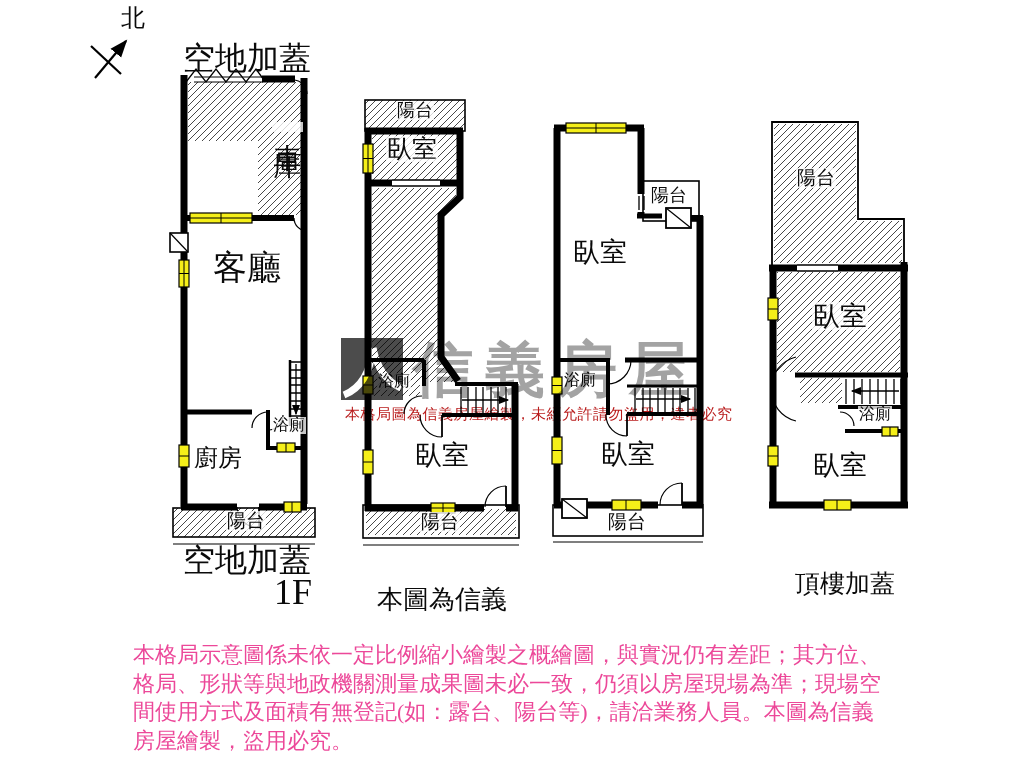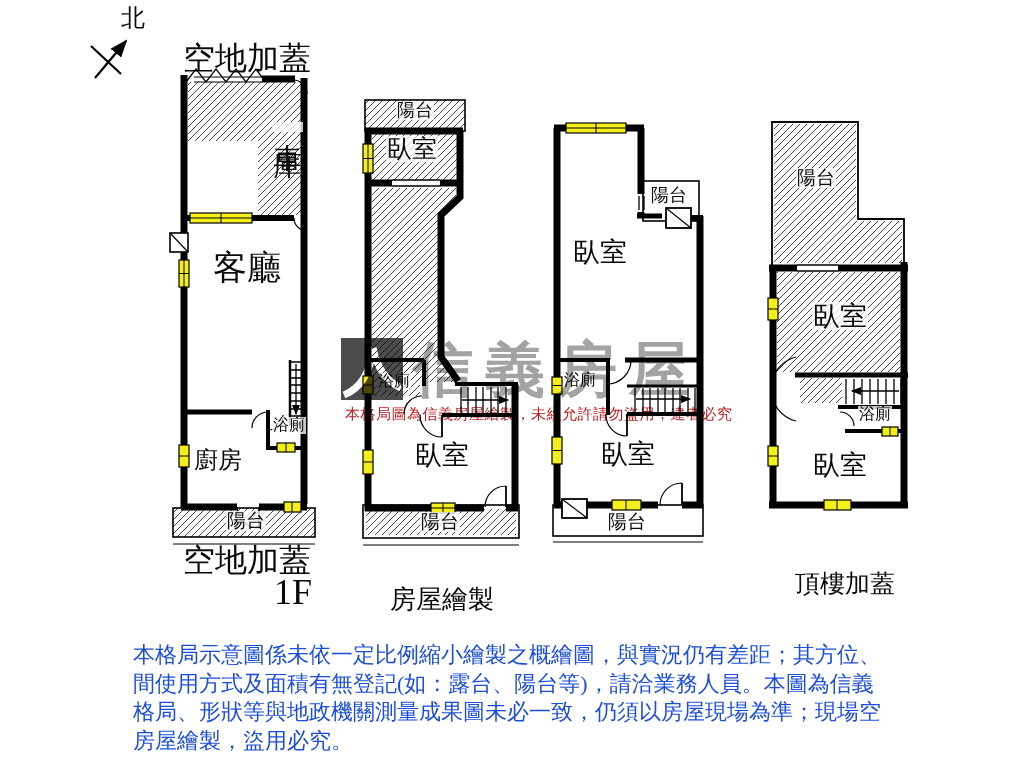--- a/index.html
+++ b/index.html
@@ -18,21 +18,21 @@
   .floor-cap.big{font-size:36px;}
   .annex{font-size:32px;text-align:center;background:transparent;}
   #north-label{font-size:24px;background:transparent;}
   #watermark{position:absolute;left:16px;top:0;width:1024px;height:768px;z-index:5;
              mix-blend-mode:multiply;pointer-events:none;}
   #wm-brand{position:absolute;left:397px;top:330px;font-size:60px;font-weight:bold;
             letter-spacing:12px;color:#a3a3a3;}
   #wm-notice{position:absolute;left:329px;top:405px;font-size:15px;letter-spacing:0.5px;color:#b91c1c;}
   #wm-logo{position:absolute;left:325px;top:338px;}
   #disclaimer{position:absolute;left:133px;top:641px;width:800px;z-index:2;
-              font-size:22px;line-height:28.5px;color:#1d4ed8;}
+              font-size:22px;line-height:28.5px;color:#ec4899;}
 </style>
 </head>
 <body>
 
 <div id="stage">
 
   <svg id="plan-svg" width="1024" height="768" viewBox="0 0 1024 768">
     <defs>
       <pattern id="hatch" patternUnits="userSpaceOnUse" width="7" height="7">
         <path d="M-1,1 L1,-1 M0,7 L7,0 M6,8 L8,6" stroke="#333333" stroke-width="0.9"></path>
@@ -225,31 +225,31 @@
       </g>
     </g>
   </svg>
 
   <div class="lbl" id="north-label" style="left:120px;top:6px;">北</div>
 
   <div class="lbl annex" style="left:181px;top:42px;width:130px;">空地加蓋</div>
   <div class="lbl room-lg vert" style="left:272px;top:122px;">車庫</div>
   <div class="lbl nobg" style="left:212px;top:250px;font-size:34px;">客廳</div>
   <div class="lbl room-sm" style="left:272px;top:417px;">浴廁</div>
-  <div class="lbl room-md nobg" style="left:193px;top:448px;">廚房</div>
+  <div class="lbl room-md nobg" style="left:193px;top:448px;font-family:Liberation Mono, monospace;">廚房</div>
   <div class="lbl room-bal" style="left:226px;top:511px;">陽台</div>
   <div class="lbl annex" style="left:181px;top:544px;width:130px;">空地加蓋</div>
   <div class="lbl floor-cap big" style="left:181px;top:574px;width:130px;text-align:right;">1F</div>
 
   <div class="lbl" style="left:396px;top:101px;font-size:18px;">陽台</div>
   <div class="lbl" style="left:386px;top:136px;font-size:25px;">臥室</div>
   <div class="lbl room-sm" style="left:377px;top:373px;">浴廁</div>
   <div class="lbl nobg" style="left:414px;top:441px;font-size:27px;">臥室</div>
   <div class="lbl room-bal" style="left:420px;top:512px;">陽台</div>
-  <div class="lbl floor-cap" style="left:366px;top:586px;width:150px;">房屋繪製</div>
+  <div class="lbl floor-cap" style="left:366px;top:586px;width:150px;">本圖為信義</div>
 
   <div class="lbl nobg" style="left:572px;top:238px;font-size:27px;">臥室</div>
   <div class="lbl nobg" style="left:650px;top:186px;font-size:18px;">陽台</div>
   <div class="lbl room-sm" style="left:563px;top:372px;">浴廁</div>
   <div class="lbl nobg" style="left:600px;top:440px;font-size:27px;">臥室</div>
   <div class="lbl room-bal nobg" style="left:607px;top:512px;">陽台</div>
 
   <div class="lbl room-bal" style="left:796px;top:168px;">陽台</div>
   <div class="lbl" style="left:812px;top:302px;font-size:27px;">臥室</div>
   <div class="lbl room-sm" style="left:858px;top:406px;">浴廁</div>
@@ -261,18 +261,18 @@
       <rect x="0" y="0" width="62" height="62" fill="#4c4c4c"></rect>
       <path d="M3,57 Q28,47 32,10" stroke="#fff" stroke-width="7" fill="none"></path>
       <path d="M32,10 Q38,40 60,50" stroke="#fff" stroke-width="7" fill="none"></path>
     </svg>
     <div id="wm-brand">信義房屋</div>
     <div id="wm-notice">本格局圖為信義房屋繪製，未經允許請勿盜用，違者必究</div>
   </div>
 
   <div id="disclaimer">
     <div>本格局示意圖係未依一定比例縮小繪製之概繪圖，與實況仍有差距；其方位、</div>
+    <div>格局、形狀等與地政機關測量成果圖未必一致，仍須以房屋現場為準；現場空</div>
     <div>間使用方式及面積有無登記(如：露台、陽台等)，請洽業務人員。本圖為信義</div>
-    <div>格局、形狀等與地政機關測量成果圖未必一致，仍須以房屋現場為準；現場空</div>
     <div>房屋繪製，盜用必究。</div>
   </div>
 
 </div>
 
 </body></html>

